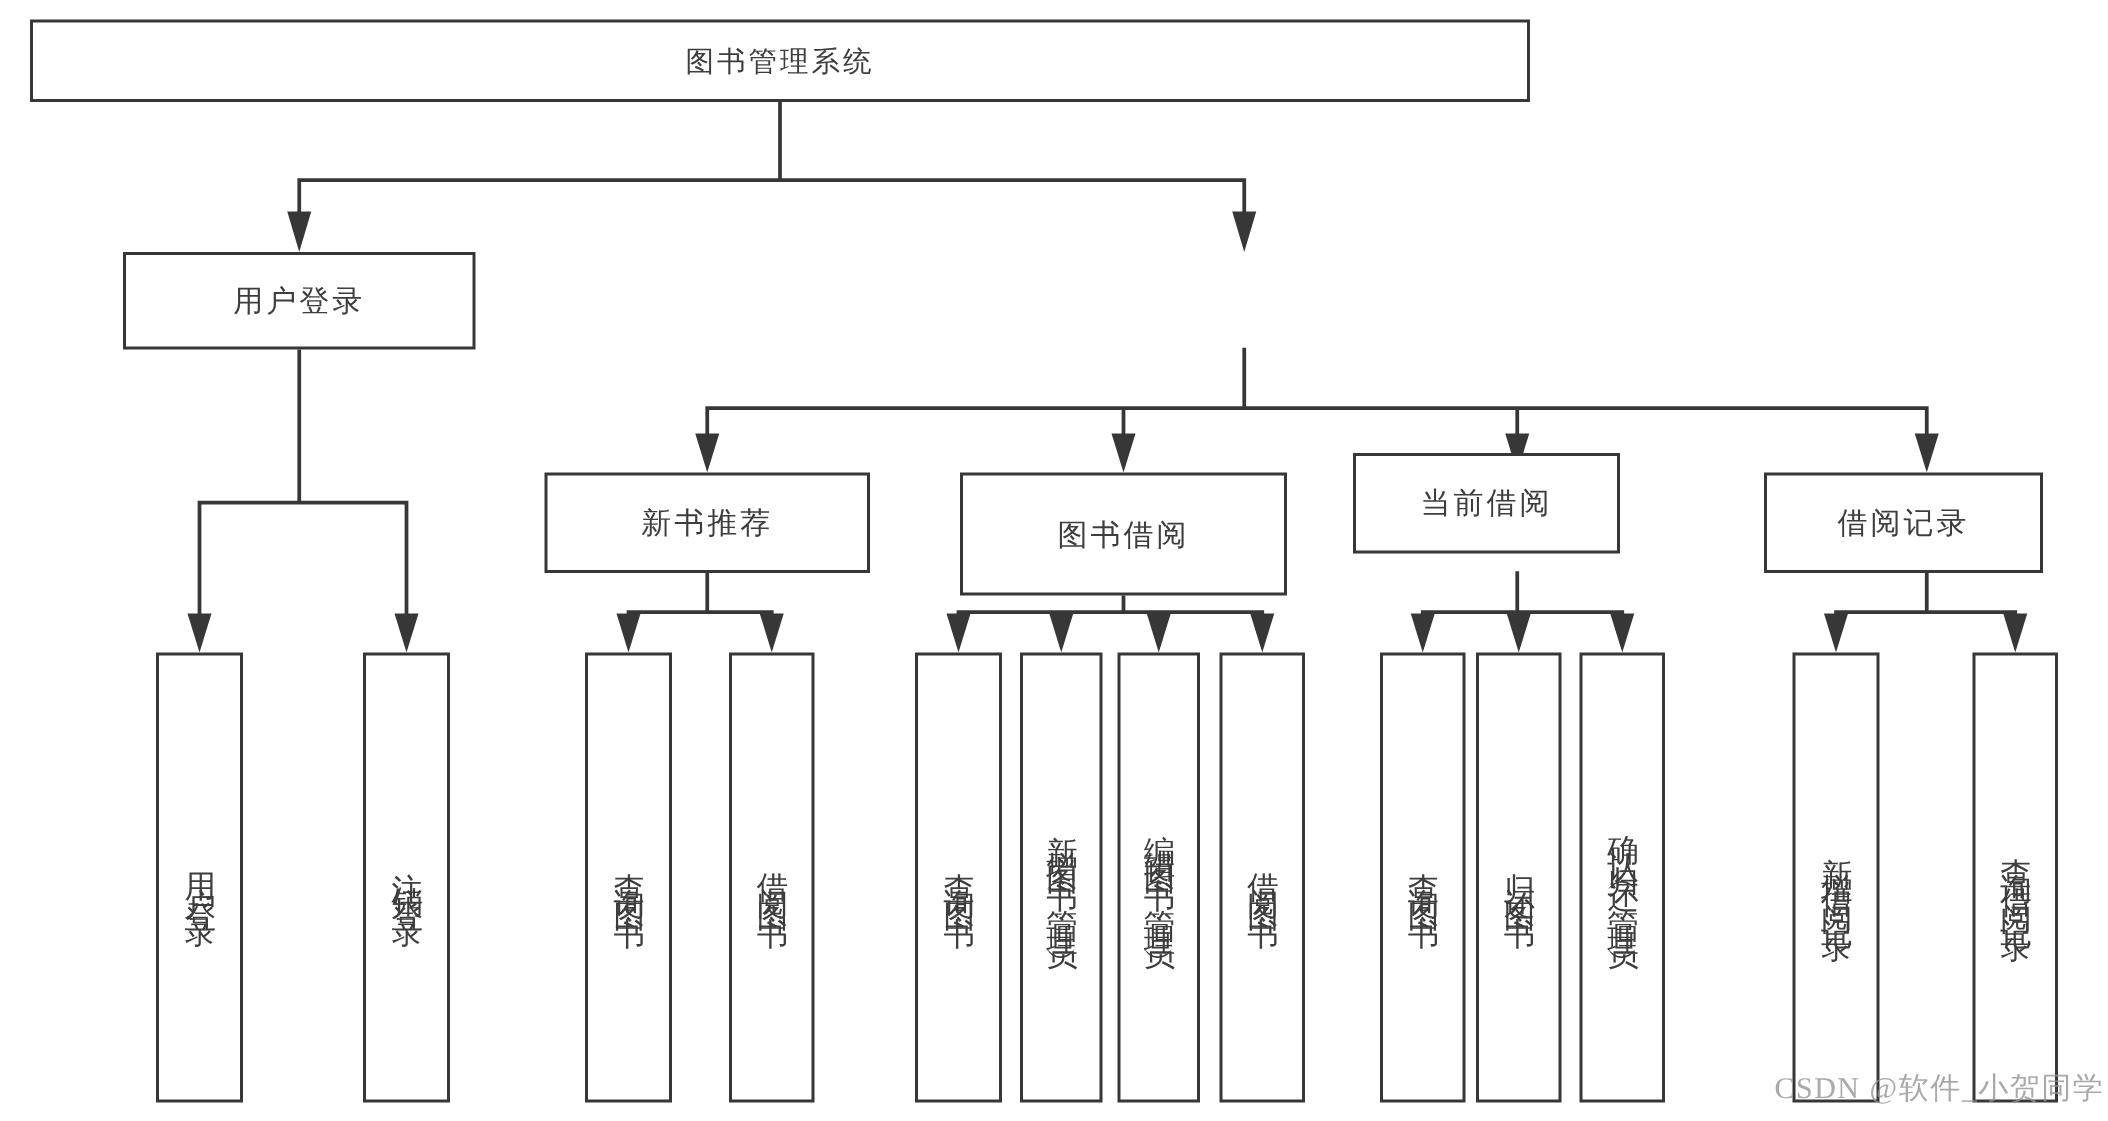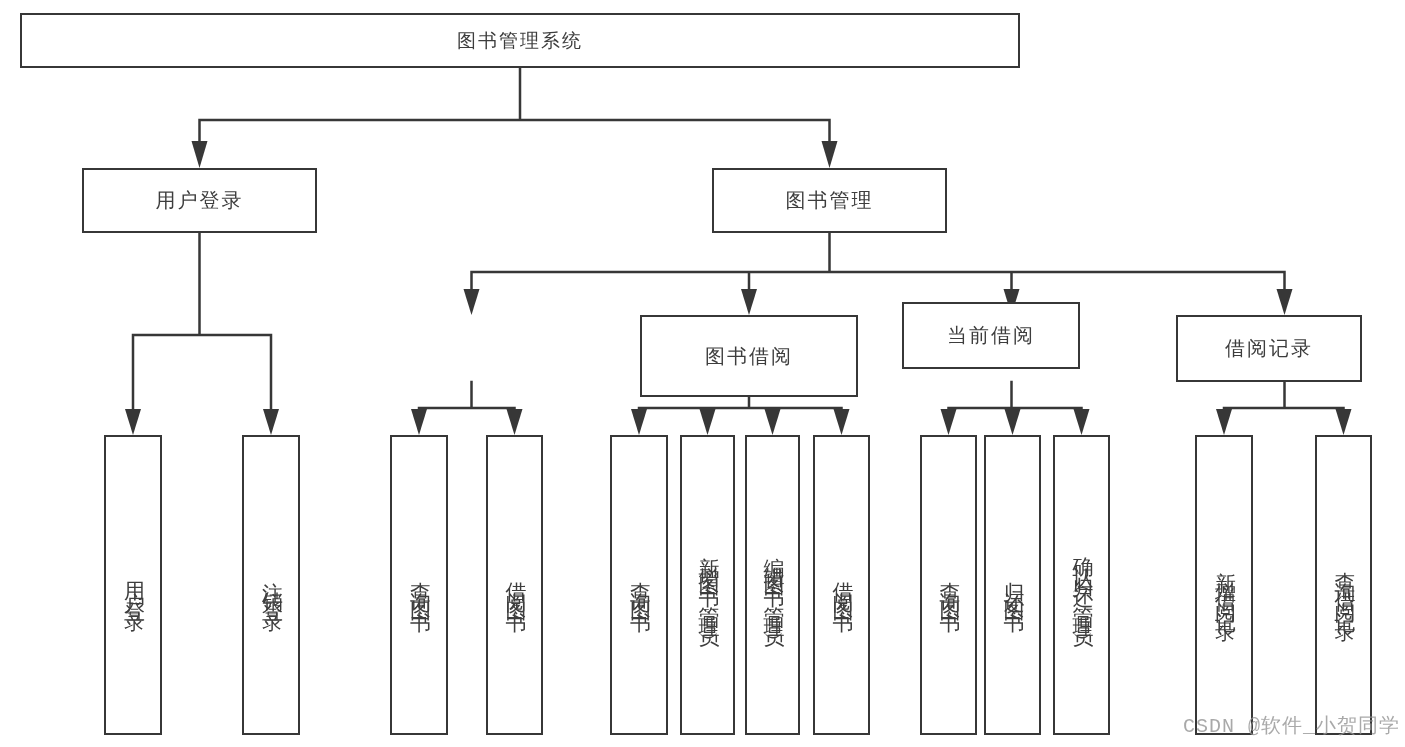--- a/index.html
+++ b/index.html
@@ -1,21 +1,21 @@
 <!DOCTYPE html>
 <html><head>
 <meta charset="utf-8">
 <style>
   html, body { margin: 0; padding: 0; background: #ffffff; }
   .canvas {
     position: relative;
     width: 1405px;
     height: 747px;
     background: #ffffff;
-    font-family: Liberation Mono, monospace;
+    font-family: Liberation Serif, serif;
     overflow: hidden;
   }
   .connectors {
     position: absolute;
     left: 0; top: 0;
     width: 1405px; height: 747px;
     z-index: 1;
   }
   .node {
     position: absolute;
@@ -98,24 +98,24 @@
     </g>
   </svg>
 
   <div class="node root" style="left:20px; top:13px; width:1000px; height:55px">
     <span class="hlabel">图书管理系统</span>
   </div>
 
   <div class="node" style="left:82px; top:168px; width:235px; height:65px">
     <span class="hlabel">用户登录</span>
   </div>
-  <div class="node" style="left:712px; top:168px; width:235px; height:65px">
-    <span class="hlabel">图书管理</span>
+
+  <div class="node" style="left:363px; top:315px; width:217px; height:67px">
+    <span class="hlabel">新书推荐</span>
   </div>
-
   <div class="node" style="left:640px; top:315px; width:218px; height:82px">
     <span class="hlabel">图书借阅</span>
   </div>
   <div class="node" style="left:902px; top:302px; width:178px; height:67px">
     <span class="hlabel">当前借阅</span>
   </div>
   <div class="node" style="left:1176px; top:315px; width:186px; height:67px">
     <span class="hlabel">借阅记录</span>
   </div>
 

